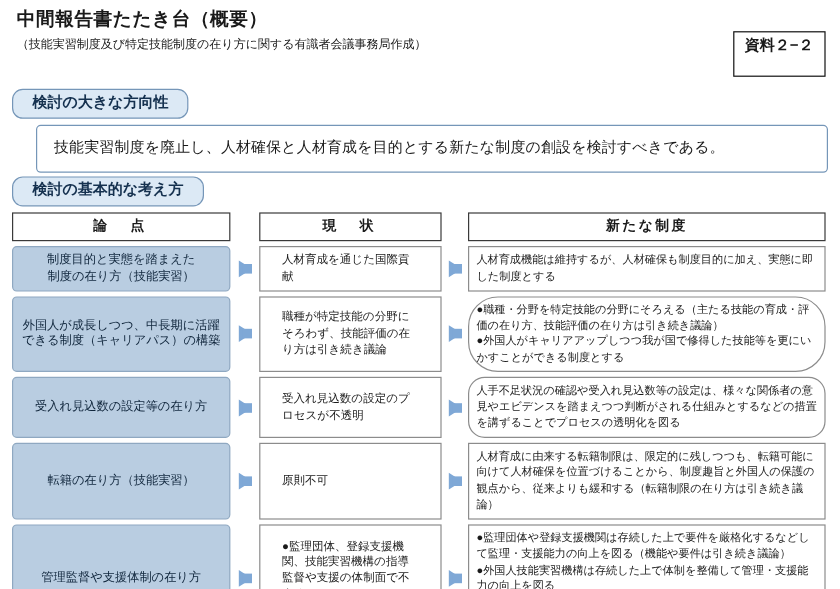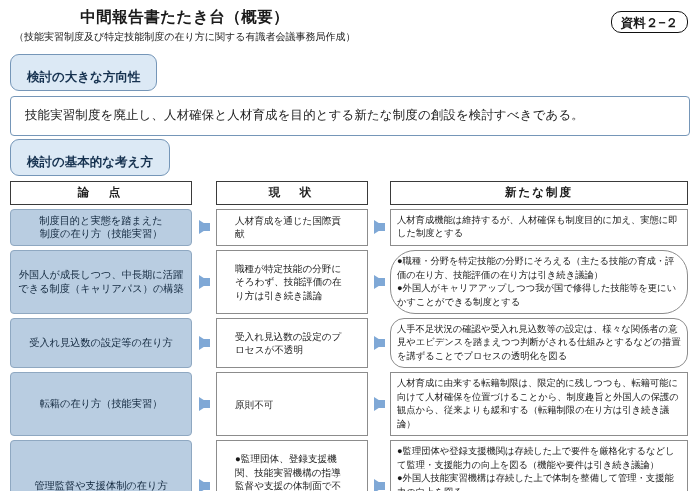--- a/index.html
+++ b/index.html
@@ -12,58 +12,59 @@
     position:relative;
     overflow:hidden;
   }
   .page {
     position:relative;
     width:700px; height:491px;
     padding:8px 10px;
   }
   
   .doc-header {
-    display:flex; align-items:flex-start; justify-content:space-between;text-align:center;
+    display:flex; align-items:flex-start; justify-content:space-between;
   }
   .title-block { padding-left:4px; }
   .doc-title {
     font-size:15.5px; font-weight:bold; letter-spacing:0.5px;
     line-height:1.2;
   }
   .doc-subtitle {
     font-size:10px; margin-top:3px; letter-spacing:0px;
   }
   .doc-code {
-    border:1.4px solid #111; border-radius:10px;
+    border:1.4px solid #111; border-radius:0;
     font-size:12.5px; font-weight:bold;
-    padding:3px 9px 0 9px;
-    margin-top:3px; margin-right:2px;
+    padding:3px 9px 16px 9px;
+    margin-top:18px; margin-right:2px;
     white-space:nowrap;
   }
   
   .section-tab {
     display:inline-block;
     background:#dce9f5;
     border:1.2px solid #7596b8;
     border-radius:9px 9px 9px 9px;
     font-size:12.5px; font-weight:bold;
-    padding:14px 16px 4px 16px;
+    padding:2px 16px 4px 16px;
     color:#15314f;
   }
   .tab-row { margin-top:10px; }
   .tab-row-2 { margin-top:3px; }
   
   .direction-box {
     margin-top:5px;
     border:1.2px solid #7596b8;
     border-radius:4px;
     background:#ffffff;
     padding:10px 14px 11px 14px;
     font-size:12.4px;
     letter-spacing:0.2px;
+    margin-left:20px;
   }
   
   .grid {
     margin-top:5px;
     display:grid;
     grid-template-columns:182px 24px 152px 22px 298px;
     column-gap:0px;
     align-items:stretch;
   }
   .col-head {

